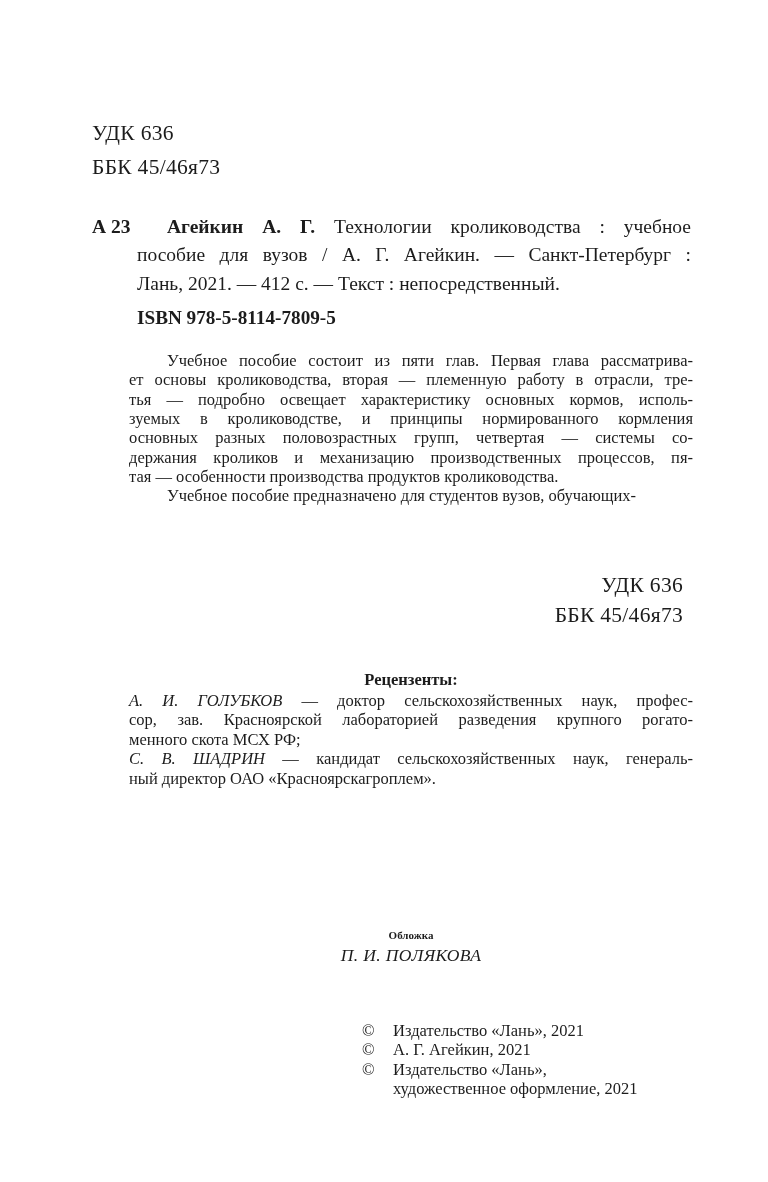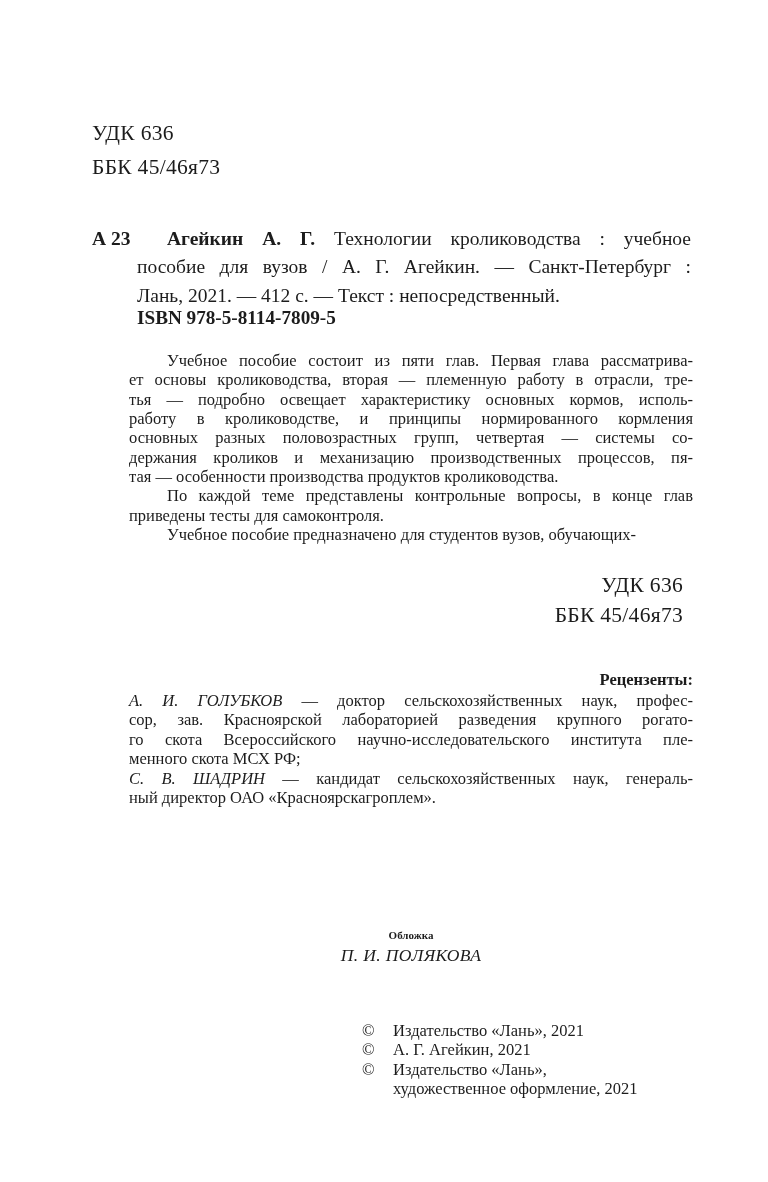--- a/index.html
+++ b/index.html
@@ -15,31 +15,31 @@
   
   .just .line{text-align:justify;text-align-last:justify;}
   .just .line:last-child{text-align-last:left;}
   .jline{text-align:justify;text-align-last:justify;}
   
   .ind .line:first-child{padding-left:38px;}
 
   #codes-top{left:92px;top:117px;font-size:21.5px;line-height:33.5px;letter-spacing:.3px;}
   #codes-bottom{right:85px;top:571px;font-size:21.5px;line-height:29.5px;letter-spacing:.3px;text-align:right;}
 
-  #catalog-card{left:92px;top:213px;width:599px;font-size:19.5px;line-height:28.3px;margin-top:12px;}
+  #catalog-card{left:92px;top:213px;width:599px;font-size:19.5px;line-height:28.3px;}
   #catalog-card .card-label{position:absolute;left:0;top:0;font-weight:bold;}
   #catalog-card .card-text{padding-left:45px;}
   #catalog-card .first{padding-left:30px;}
 
   #isbn{left:137px;top:306px;font-size:19.2px;line-height:24px;}
 
   #annotation{left:129px;top:351px;width:564px;font-size:16.5px;line-height:19.35px;}
 
   #reviewers{left:129px;top:670px;width:564px;font-size:16.5px;line-height:19.6px;}
-  #reviewers .rev-head{text-align:right;line-height:20.5px;}
+  #reviewers .rev-head{text-align:center;line-height:20.5px;}
 
   #cover-credit{left:129px;top:925px;width:564px;text-align:center;}
   #cover-credit .cov-head{font-size:11px;line-height:20px;}
   #cover-credit .cov-name{font-size:17.5px;line-height:20.5px;letter-spacing:.4px;}
 
   #copyright{left:362px;top:1021px;font-size:16.5px;line-height:19.3px;}
   .c-row{display:flex;align-items:flex-start;}
   .c-sym{width:21px;flex:0 0 21px;}
   .c-lines{white-space:nowrap;margin-left:10px;}
 </style>
@@ -62,45 +62,40 @@
   </div>
 </div>
 
 <div class="abs b" id="isbn">ISBN 978-5-8114-7809-5</div>
 
 <div class="abs" id="annotation">
   <div class="just ind">
       <div class="line">Учебное пособие состоит из пяти глав. Первая глава рассматрива-</div>
       <div class="line">ет основы кролиководства, вторая — племенную работу в отрасли, тре-</div>
       <div class="line">тья — подробно освещает характеристику основных кормов, исполь-</div>
-      <div class="line">работу в кролиководстве, и принципы нормированного кормления</div>
+      <div class="line">зуемых в кролиководстве, и принципы нормированного кормления</div>
       <div class="line">основных разных половозрастных групп, четвертая — системы со-</div>
       <div class="line">держания кроликов и механизацию производственных процессов, пя-</div>
       <div class="line">тая — особенности производства продуктов кролиководства.</div>
-    </div>
-  <div class="just ind">
-      <div class="line">По каждой теме представлены контрольные вопросы, в конце глав</div>
-      <div class="line">приведены тесты для самоконтроля.</div>
     </div>
   <div class="just ind">
       <div class="line">Учебное пособие предназначено для студентов вузов, обучающих-</div>
     </div>
 </div>
 
 <div class="abs" id="codes-bottom">
   <div class="line">УДК 636</div>
   <div class="line">ББК 45/46я73</div>
 </div>
 
 <div class="abs" id="reviewers">
   <div class="rev-head b">Рецензенты:</div>
   <div class="line jline"><span class="i">А. И. ГОЛУБКОВ</span><span> — доктор сельскохозяйственных наук, профес-</span></div>
   <div class="just">
       <div class="line">сор, зав. Красноярской лабораторией разведения крупного рогато-</div>
-      <div class="line">го скота Всероссийского научно-исследовательского института пле-</div>
       <div class="line">менного скота МСХ РФ;</div>
     </div>
   <div class="line jline"><span class="i">С. В. ШАДРИН</span><span> — кандидат сельскохозяйственных наук, генераль-</span></div>
   <div class="just">
       <div class="line">ный директор ОАО «Красноярскагроплем».</div>
     </div>
 </div>
 
 <div class="abs" id="cover-credit">
   <div class="cov-head b">Обложка</div>

